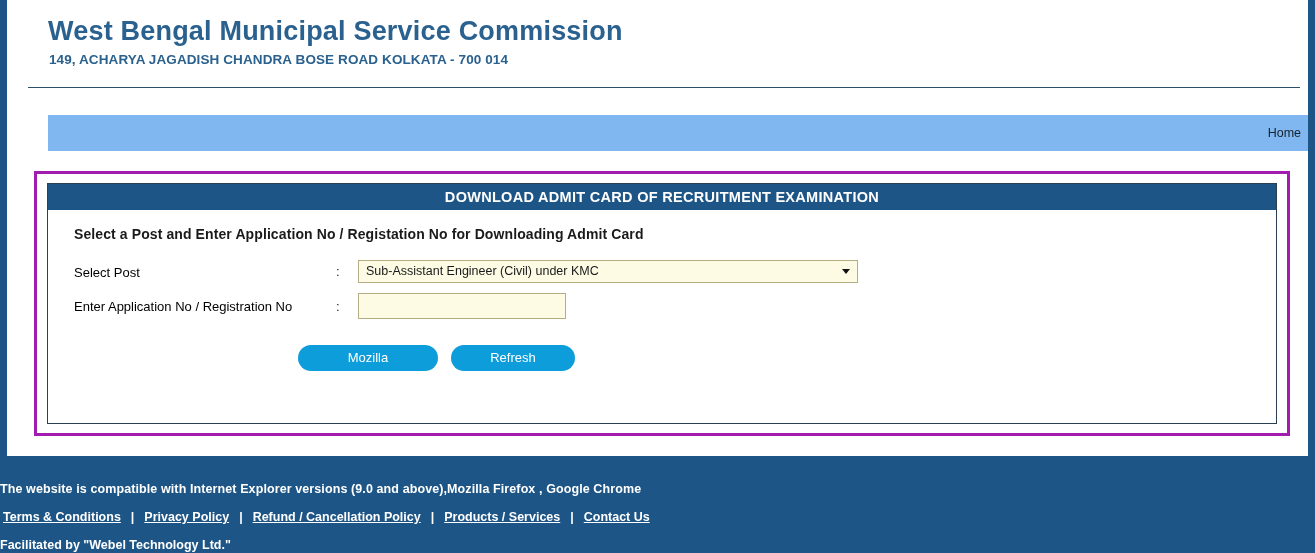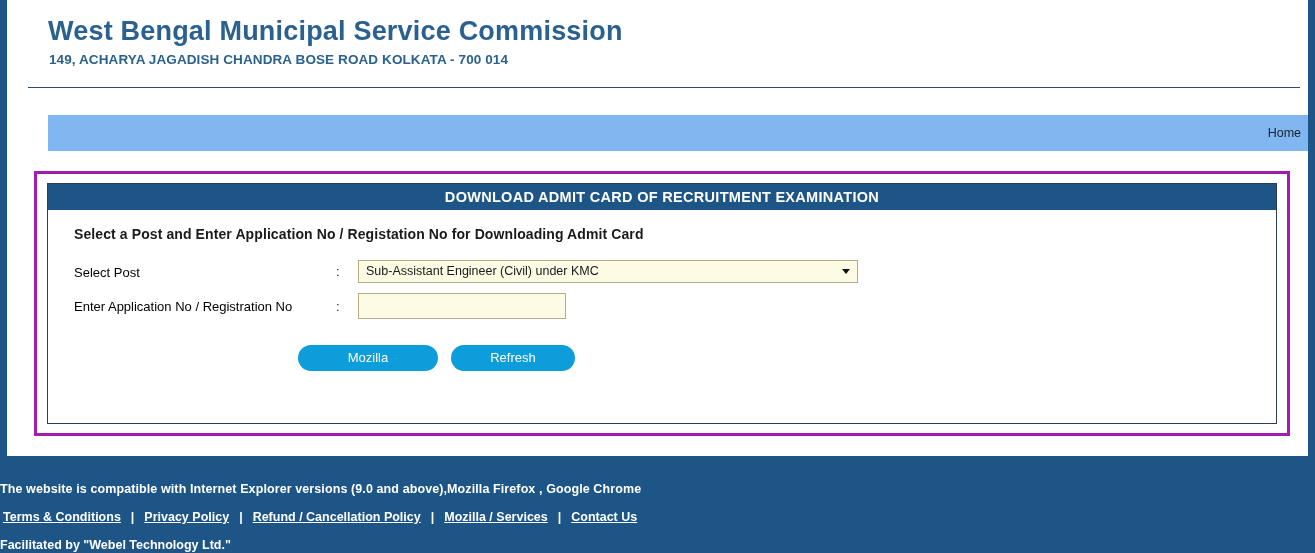--- a/index.html
+++ b/index.html
@@ -303,15 +303,15 @@
         </div>
 
       </div>
     </div>
   </div>
 
 </div>
 
 <div class="footer">
   <div class="footer-compat">The website is compatible with Internet Explorer versions (9.0 and above),Mozilla Firefox , Google Chrome</div>
-  <div class="footer-links"><a href="#">Terms &amp; Conditions</a><span class="footer-sep">|</span><a href="#">Privacy Policy</a><span class="footer-sep">|</span><a href="#">Refund / Cancellation Policy</a><span class="footer-sep">|</span><a href="#">Mozilla / Services</a><span class="footer-sep">|</span><a href="#">Contact Us</a></div>
+  <div class="footer-links"><a href="#">Terms &amp; Conditions</a><span class="footer-sep">|</span><a href="#">Privacy Policy</a><span class="footer-sep">|</span><a href="#">Refund / Cancellation Policy</a><span class="footer-sep">|</span><a href="#">Products / Services</a><span class="footer-sep">|</span><a href="#">Contact Us</a></div>
   <div class="footer-facilitated">Facilitated by "Webel Technology Ltd."</div>
 </div>
 
 </body></html>

